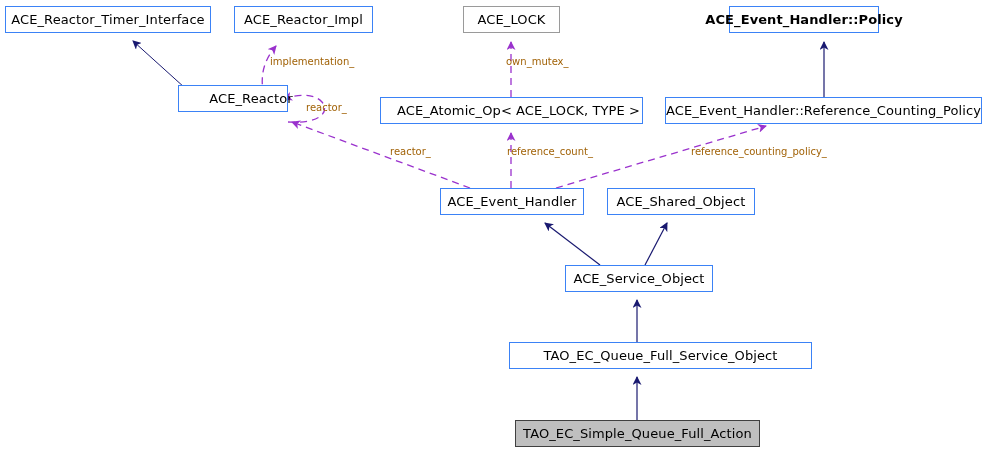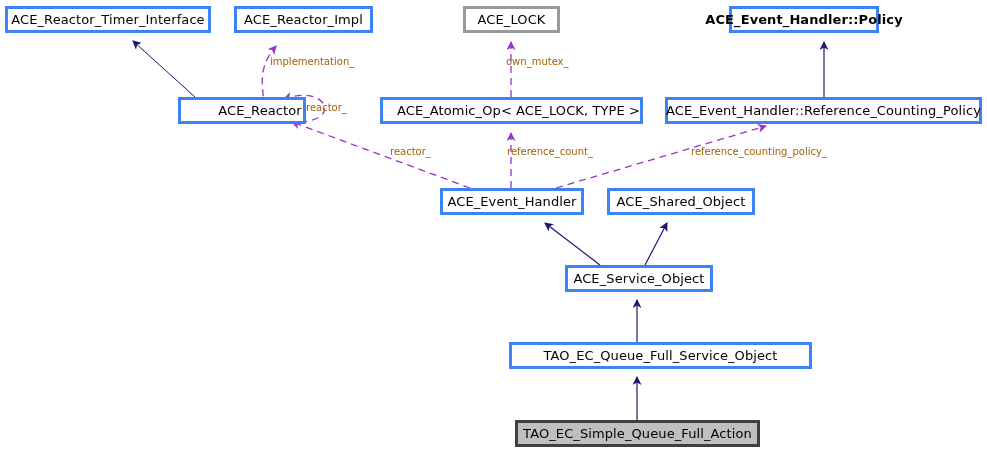--- a/index.html
+++ b/index.html
@@ -24,21 +24,21 @@
     width: 987px;
     height: 451px;
   }
   .node {
     position: absolute;
     box-sizing: border-box;
     display: flex;
     align-items: center;
     justify-content: center;
     background: #ffffff;
-    border: 3px solid #3b82f6;
+    border: 1px solid #3b82f6;
     font-size: 13px;
     color: #000000;
     white-space: nowrap;
     letter-spacing: 0.1px;
     line-height: 1;
   }
   .node.external {
     border-color: #9a9a9a;
   }
   .node.current {
@@ -126,21 +126,21 @@
   </div>
 
   <div class="node external" style="left:463px; top:6px; width:97px; height:27px;">
     <span>ACE_LOCK</span>
   </div>
 
   <div class="node" style="left:729px; top:6px; width:150px; height:27px;font-weight:bold;">
     <span>ACE_Event_Handler::Policy</span>
   </div>
 
-  <div class="node" style="left:178px; top:97px; width:128px; height:27px;padding-left:36px;">
+  <div class="node" style="left:178px; top:85px; width:110px; height:27px;padding-left:36px;">
     <span>ACE_Reactor</span>
   </div>
 
   <div class="node" style="left:380px; top:97px; width:263px; height:27px;padding-left:14px;">
     <span>ACE_Atomic_Op&lt; ACE_LOCK, TYPE &gt;</span>
   </div>
 
   <div class="node" style="left:665px; top:97px; width:317px; height:27px;">
     <span>ACE_Event_Handler::Reference_Counting_Policy</span>
   </div>

